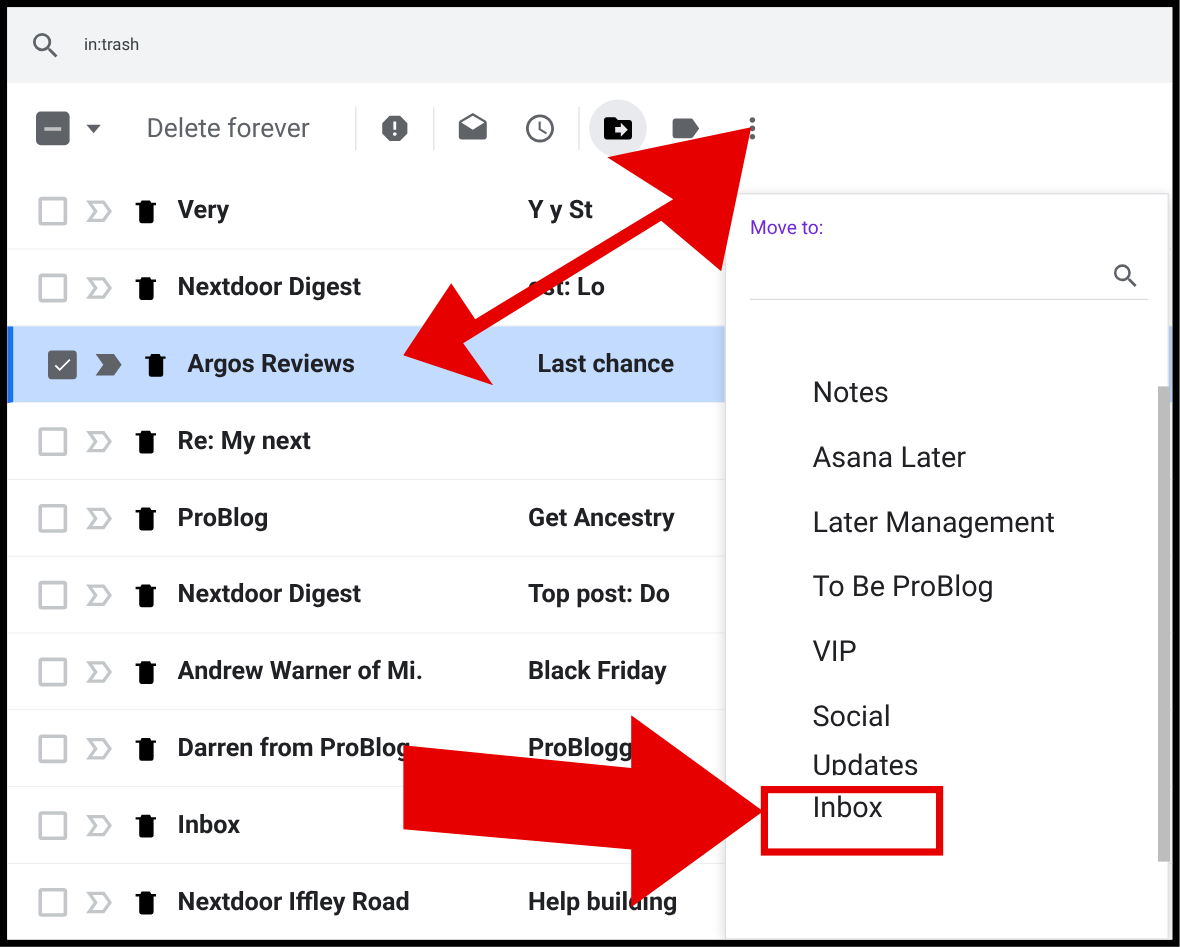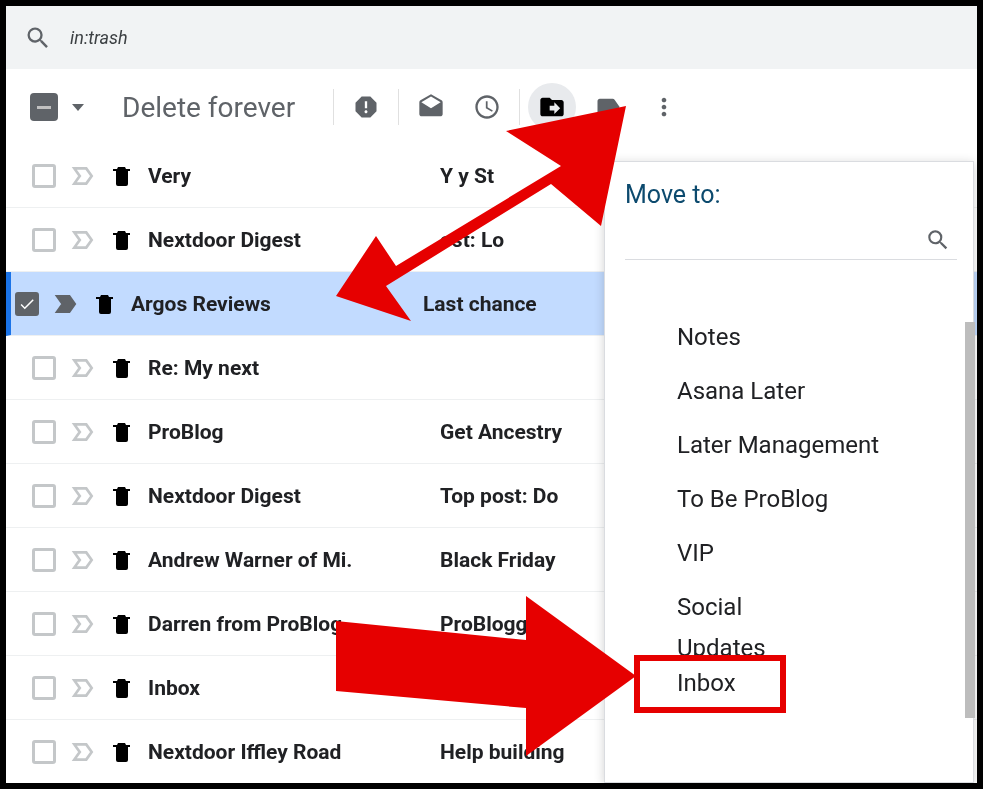--- a/index.html
+++ b/index.html
@@ -1,50 +1,50 @@
 <!DOCTYPE html>
 <html><head>
 <meta charset="utf-8">
 <style>
   * { box-sizing: border-box; margin: 0; padding: 0; font-family: 'Google Sans', Roboto, Arial, sans-serif; }
   body { width: 983px; height: 789px; border: 6px solid #000; background: #fff; position: relative; overflow: hidden; }
 
   
   .search-bar { height: 64px; background: #f1f3f4; display: flex; align-items: center; padding: 0 18px; gap: 18px; border-bottom: 1px solid #fff; }
-  .search-input { flex: 1; border: none; background: transparent; font-size: 18px; color: #3c4043; outline: none; font-style: italic; }
+  .search-input { flex: 1; border: none; background: transparent; font-size: 14px; color: #3c4043; outline: none; }
 
   
   .toolbar { height: 74px; background: #fff; display: flex; align-items: center; padding: 0 24px; gap: 8px; }
   .select-box { width: 28px; height: 28px; background: #5f6368; border-radius: 4px; position: relative; display: flex; align-items: center; justify-content: center; margin-right: 2px; }
   .select-box::after { content: ""; position: absolute; width: 14px; height: 3px; background: #c0c0c0; }
   .select-dropdown { width: 0; height: 0; border-left: 6px solid transparent; border-right: 6px solid transparent; border-top: 7px solid #5f6368; margin-left: 4px; margin-right: 30px; }
-  .toolbar-link { color: #5f6368; font-size: 28px; font-weight: 400; margin-right: 30px; }
+  .toolbar-link { color: #5f6368; font-size: 22px; font-weight: 400; margin-right: 30px; }
   .toolbar-icon { width: 48px; height: 48px; display: flex; align-items: center; justify-content: center; border-radius: 50%; }
   .toolbar-icon svg { width: 28px; height: 28px; fill: #5f6368; }
   .toolbar-sep { width: 1px; height: 36px; background: #e0e0e0; }
   .moveto-hi { background: #e8eaed; }
 
   
   .email-list { }
   .row { height: 64px; display: flex; align-items: center; padding: 0 26px; border-bottom: 1px solid #eef0f1; gap: 14px; background:#fff;}
-  .row.selected { background: #c2dbff; border-left: 5px solid #1a73e8; padding-left: 4px; }
+  .row.selected { background: #c2dbff; border-left: 5px solid #1a73e8; padding-left: 29px; }
   .cb { width: 24px; height: 24px; border: 3px solid #c4c7c9; border-radius: 3px; flex-shrink: 0; }
   .cb.checked { background: #5f6368; border-color: #5f6368; display:flex; align-items:center; justify-content:center;}
   .cb.checked svg { width: 18px; height: 18px; fill: #fff; }
   .imp { width: 26px; height: 26px; flex-shrink:0; }
   .imp svg { width: 26px; height: 26px; fill:none; stroke:#c4c7c9; stroke-width:2.5; }
   .imp.on svg { fill:#5f6368; stroke:#5f6368; }
   .trash-ico { width: 24px; height: 24px; flex-shrink:0; }
   .trash-ico svg { width: 24px; height: 24px; fill: #000; }
   .sender { font-size: 21px; color: #202124; font-weight: 700; width: 278px; flex-shrink:0; white-space:nowrap; overflow:hidden;}
   .subject { font-size: 21px; color: #202124; font-weight: 700; flex: 1; white-space:nowrap; overflow:hidden;}
 
   
   .moveto-panel { position: absolute; top: 155px; left: 598px; width: 370px; height: 622px; background: #fff; border: 1px solid #dadce0; box-shadow: 0 2px 10px rgba(0,0,0,.18); padding: 18px 8px 8px 20px; }
-  .mt-title { font-size: 25px; color: #0c4a6e; padding-bottom: 12px; }
+  .mt-title { font-size: 16px; color: #6d28d9; padding-bottom: 12px; }
   .mt-search { display:flex; align-items:center; border-bottom: 1px solid #dadce0; padding: 6px 6px; margin:0 8px 0 0; }
   .mt-search svg { width: 26px; height: 26px; fill: #5f6368; }
   .mt-scroll { position: relative; margin-top: 50px; height: 460px; overflow: hidden; }
   .mt-item { font-size: 24px; color: #202124; padding: 13px 10px 13px 52px; white-space: nowrap; }
   .mt-sb { position:absolute; right: -2px; top: 160px; width: 10px; height: 396px; background: #bdbdbd; border-radius: 0; }
 
   .inbox-box { position:absolute; border: 6px solid #e60000; width: 152px; height: 58px; top: 649px; left: 628px; }
 
   
   .arrow { position: absolute; pointer-events: none; }

